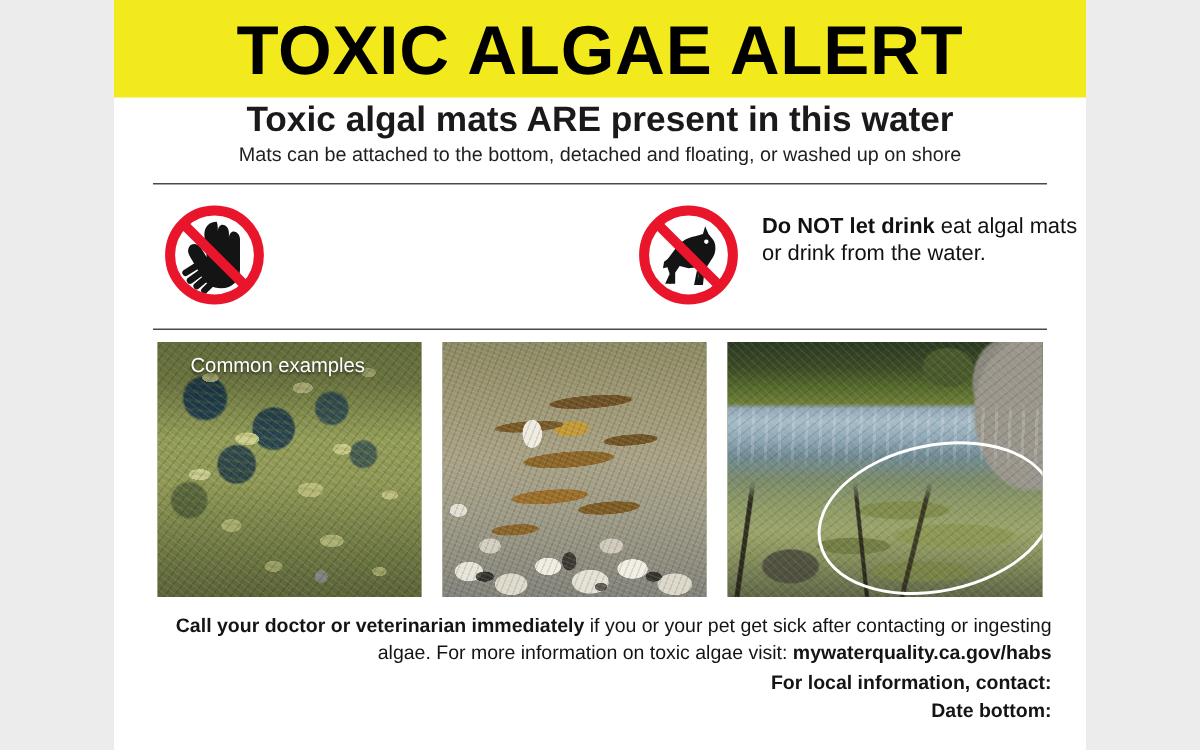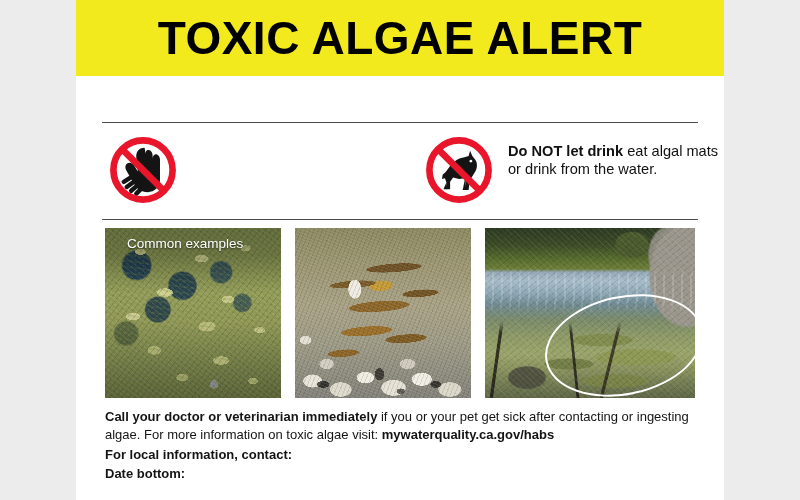--- a/index.html
+++ b/index.html
@@ -29,21 +29,21 @@
     background: #ffffff;
     box-sizing: border-box;
   }
 
   
   .banner {
     position: absolute;
     left: 0px;
     top: 0px;
     width: 648px;
-    height: 76px;
+    height: 65px;
     background: #f3ea1e;
     display: flex;
     align-items: center;
     justify-content: center;
   }
   .banner-title {
     font-family: "Liberation Sans", sans-serif;
     font-weight: bold;
     font-size: 46px;
     letter-spacing: 0.5px;
@@ -304,39 +304,44 @@
   
   .footer {
     position: absolute;
     left: 29px;
     top: 408px;
     width: 596px;
     font-family: "Liberation Sans", sans-serif;
     font-size: 13px;
     line-height: 1.42;
     color: #141414;
+    text-align: right;
   }
   .footer b { font-weight: bold; }
   .footer-line { white-space: normal; }
   .footer-contact, .footer-date {
     font-weight: bold;
     margin-top: 1px;
   }
 </style>
 </head>
 <body>
 
 <div id="root">
 
   <div class="poster">
 
     <div class="banner">
       <div class="banner-title">TOXIC ALGAE ALERT</div>
     </div>
 
+    <div class="headline-wrap">
+      <div class="headline">Toxic algal mats ARE present in this water</div>
+      <div class="subhead">Mats can be attached to the bottom, detached and floating, or washed up on shore</div>
+    </div>
 
     <div class="rule rule-top"></div>
 
     <div class="warn-row">
 
       <div class="warn warn-children">
         <div class="prohibit">
           <svg viewBox="0 0 100 100" aria-hidden="true">
             <g>
               <path d="M52 20 C44 20 40 26 41 34 L43 52 L38 44 C35 39 29 39 27 43 C25 47 27 50 30 55 L38 69 C42 76 48 80 56 80 C66 80 73 73 73 63 L73 36 C73 31 69 28 66 29 C64 30 63 32 63 35 L63 30 C63 25 59 22 56 23 C54 24 53 26 53 29 L53 27 C53 22 52 20 52 20 Z" fill="#141414"></path>

